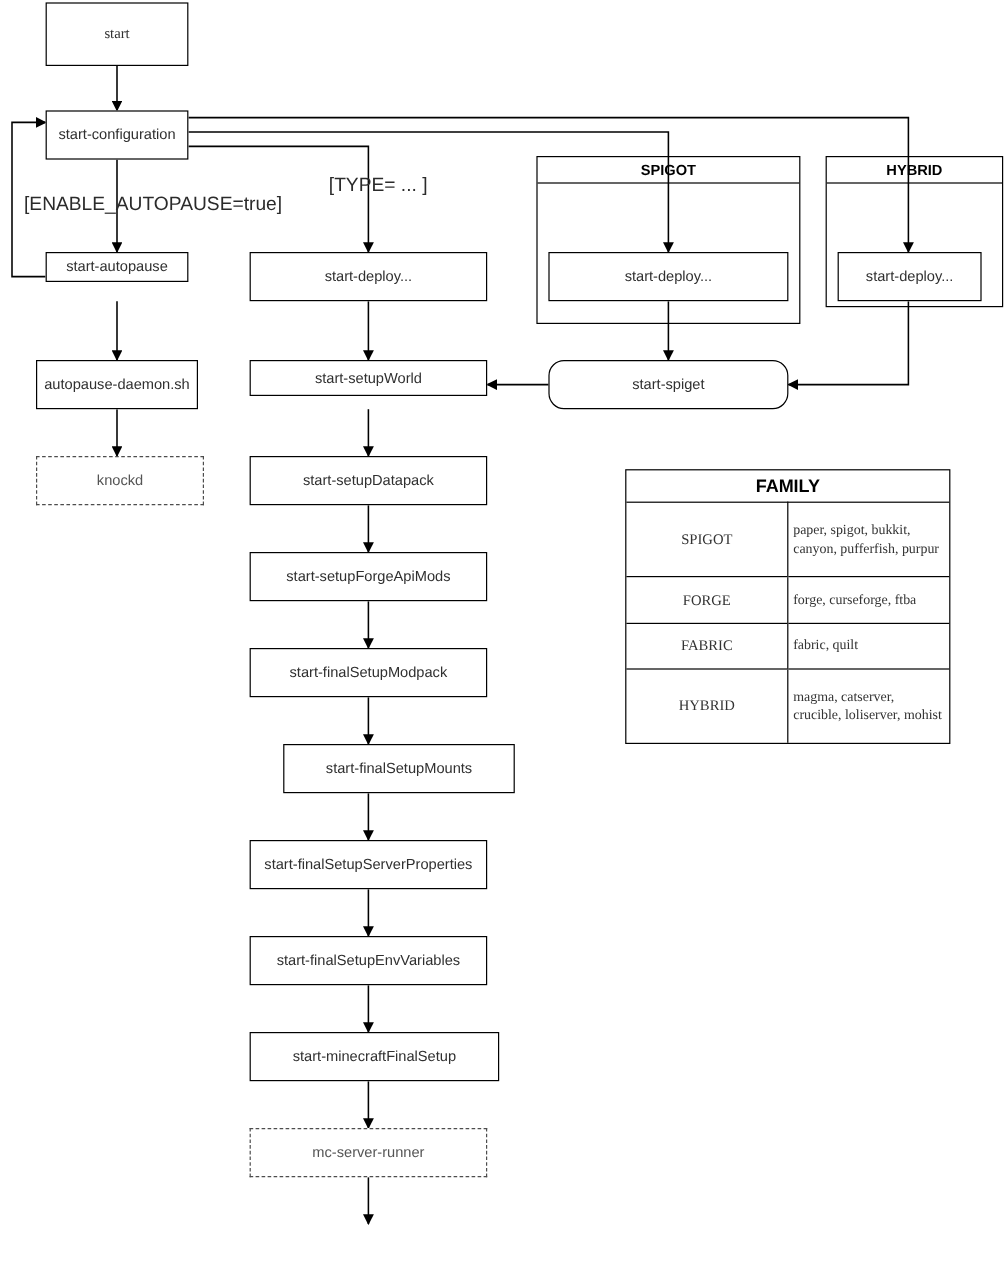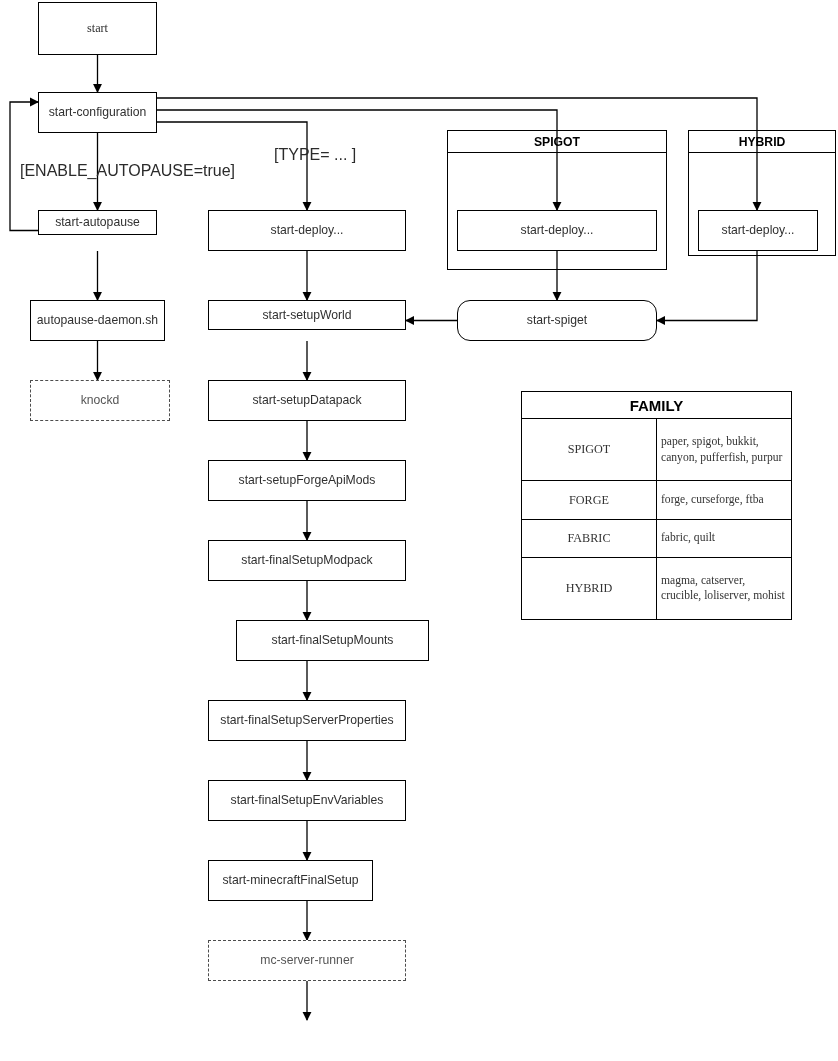--- a/index.html
+++ b/index.html
@@ -196,21 +196,21 @@
   <div class="node" style="left:208px; top:460px; width:198px; height:41px;">start-setupForgeApiMods</div>
 
   <div class="node" style="left:208px; top:540px; width:198px; height:41px;">start-finalSetupModpack</div>
 
   <div class="node" style="left:208px; top:620px; width:193px; height:41px;margin-left:28px;">start-finalSetupMounts</div>
 
   <div class="node" style="left:208px; top:700px; width:198px; height:41px;">start-finalSetupServerProperties</div>
 
   <div class="node" style="left:208px; top:780px; width:198px; height:41px;">start-finalSetupEnvVariables</div>
 
-  <div class="node" style="left:208px; top:860px; width:165px; height:41px;">start-minecraftFinalSetup</div>
+  <div class="node" style="left:208px; top:860px; width:208px; height:41px;">start-minecraftFinalSetup</div>
 
   <div class="node dashed" style="left:208px; top:940px; width:198px; height:41px;">mc-server-runner</div>
 
 
   <div class="node" style="left:457px; top:210px; width:200px; height:41px;">start-deploy...</div>
 
   <div class="node" style="left:698px; top:210px; width:120px; height:41px;">start-deploy...</div>
 
   <div class="node" style="left:457px; top:300px; width:200px; height:41px;border-radius:13px;">start-spiget</div>
 

